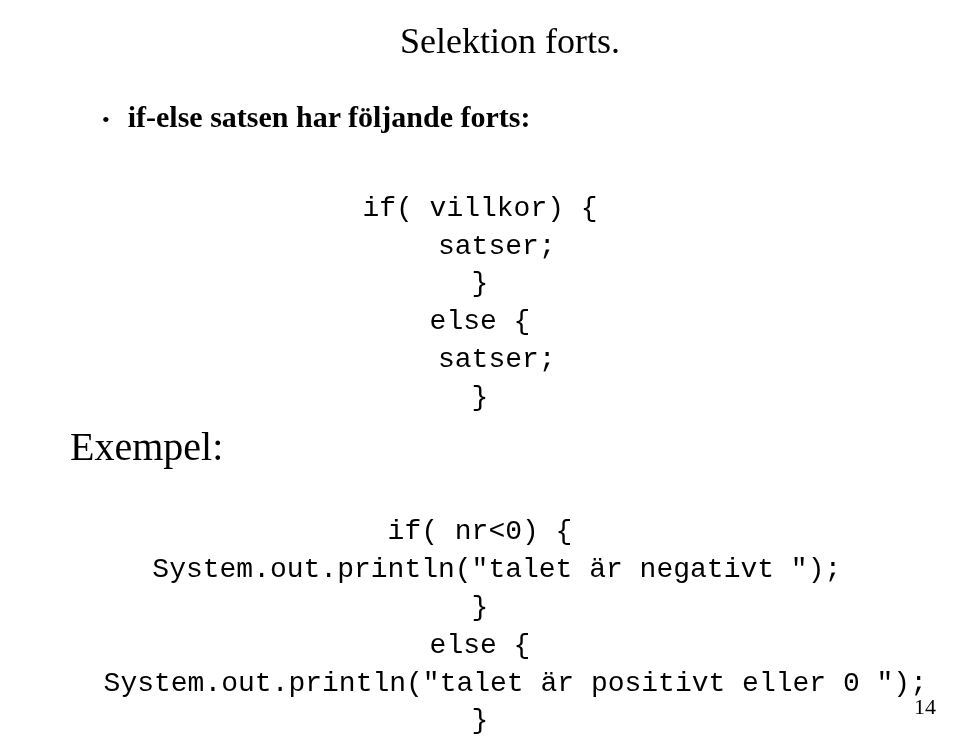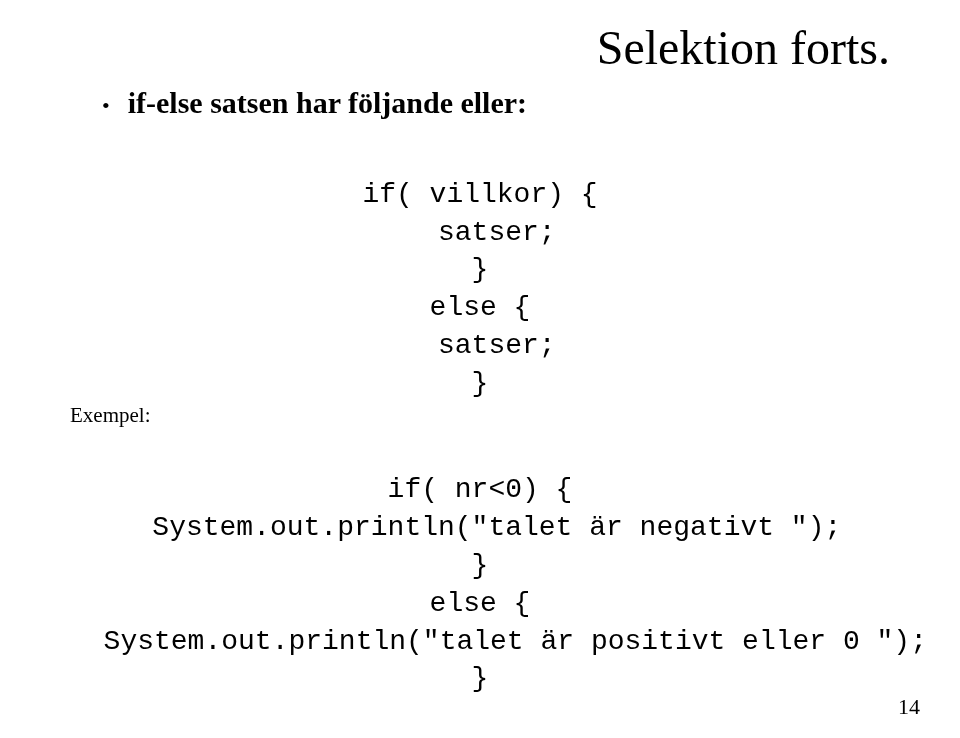--- a/index.html
+++ b/index.html
@@ -10,24 +10,24 @@
     body {
       width: 960px;
       height: 738px;
       background: #ffffff;
       font-family: "Times New Roman", Times, serif;
       color: #000000;
       position: relative;
       padding: 20px 70px 30px 70px;
     }
     .title {
-      font-size: 48px;
+      font-size: 36px;
       font-weight: normal;
-      text-align: right;
-      margin-bottom: 11px;
+      text-align: center;
+      margin-bottom: 38px;
       margin-left: 60px;
     }
     .bullet-line {
       font-size: 30px;
       margin-bottom: 18px;
       display: flex;
       align-items: baseline;
     }
     .bullet {
       margin-right: 18px;
@@ -42,39 +42,40 @@
     }
     .code {
       font-family: "Courier New", Courier, monospace;
       font-size: 28px;
       line-height: 1.35;
       white-space: pre;
       text-align: center;
     }
     .serif-text {
       font-family: "Times New Roman", Times, serif;
-      font-size: 21px;
+      font-size: 40px;
+      margin-top: 6px;
       margin-bottom: 6px;
     }
     .page-number {
       position: absolute;
       bottom: 18px;
-      right: 40px;
+      right: 24px;
       font-size: 22px;
       font-family: "Times New Roman", Times, serif;
     }
   </style>
 </head>
 <body>
 
 <h1 class="title">Selektion forts.</h1>
 
 <div class="bullet-line">
   <span class="bullet">•</span>
-  <span class="bullet-text bold">if-else satsen har följande eller:</span>
+  <span class="bullet-text bold">if-else satsen har följande forts:</span>
 </div>
 
 <div class="code">
 <span>if( villkor) {</span>
 <span>  satser;</span>
 <span>}</span>
 <span>else {</span>
 <span>  satser;</span>
 <span>}</span>
 </div>

